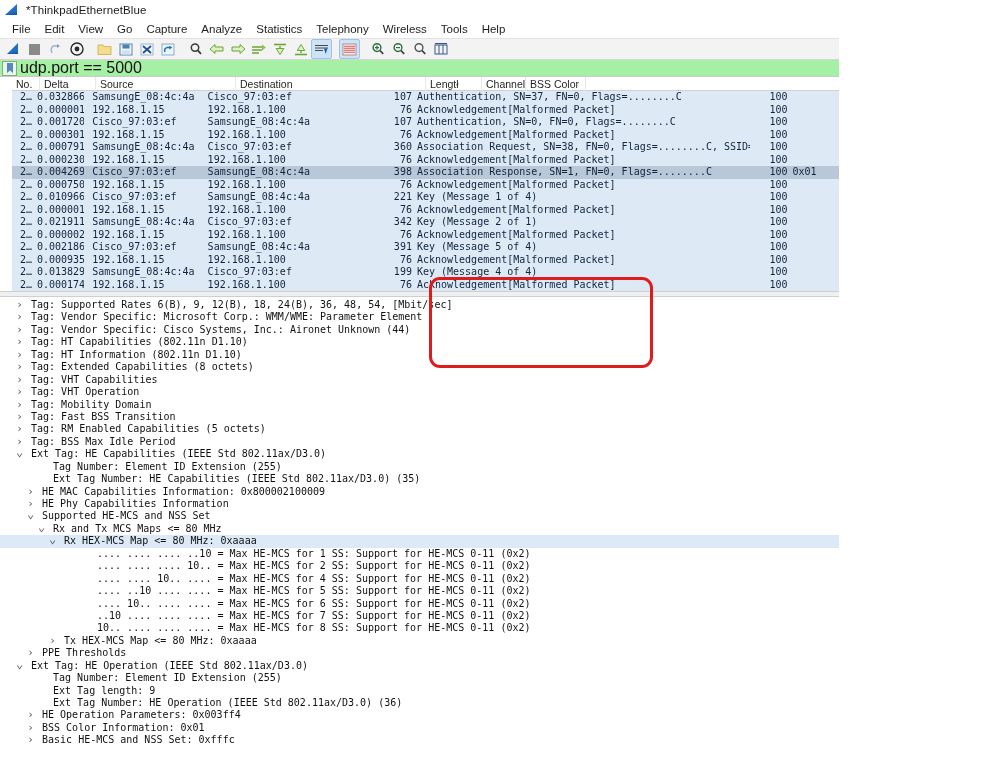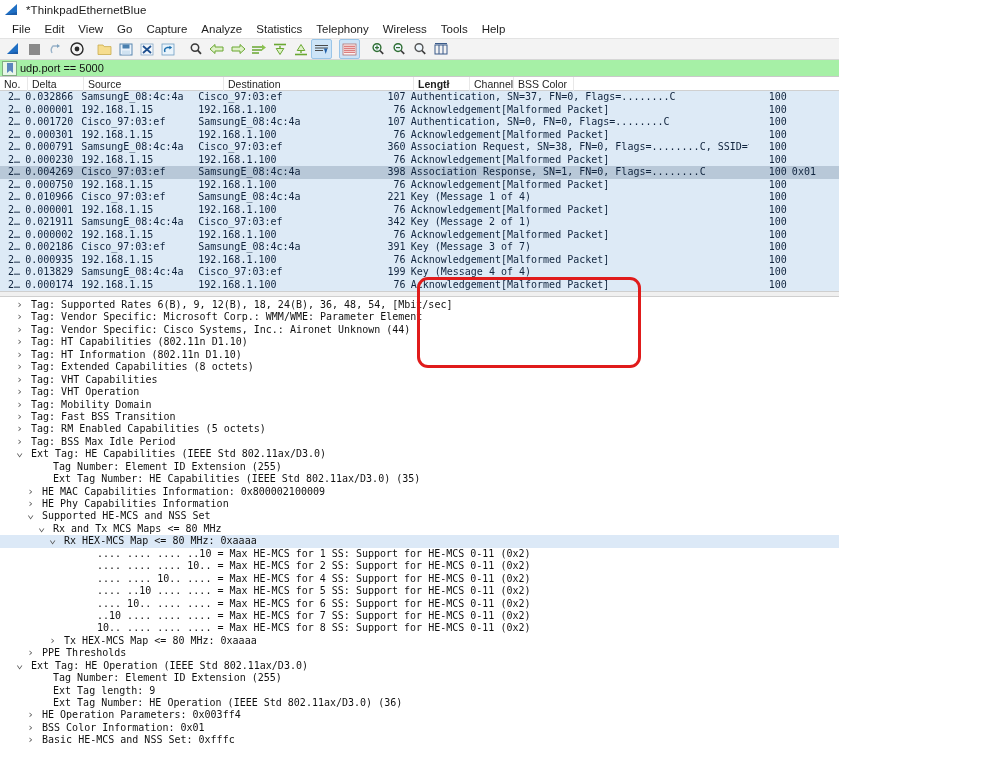--- a/index.html
+++ b/index.html
@@ -48,27 +48,27 @@
     height: 17px; display:flex; align-items:center;
     background: #a6f0a6; border-bottom: 1px solid #c9c9c9;
     padding: 0; position: relative;
   }
   .filter-bookmark {
     width: 15px; height: 15px; margin-left: 2px; margin-right: 3px;
     display:flex; align-items:center; justify-content:center;
     background: #e8f6e8; border: 1px solid #7fae7f;
   }
   .filter-text {
-    font-size: 11px; color: #111; font-family: "Liberation Sans", sans-serif;
+    font-size: 16px; color: #111; font-family: "Liberation Sans", sans-serif;
     background: transparent; border: none; outline: none; flex: 1; padding: 0;
     height: 15px; line-height: 15px;
   }
 
   
-  .packet-list { background: #f9a8d4; position: relative; }
+  .packet-list { background: #f9a8d4; position: relative; margin-left: 12px; }
   .plist-head {
     display: flex; height: 14px; align-items: center;
     background: #ffffff; border-bottom: 1px solid #d0d0d0;
     font-size: 10.5px; color: #1f1f1f;
   }
   .plist-head .col { padding-left: 4px; overflow: hidden; white-space: nowrap;
       border-right: 1px solid #e8e8e8; height:14px; line-height:14px; }
   .prow {
     display: flex; height: 12.5px; font-family: "DejaVu Sans Mono", monospace;
     font-size: 10px; color: #10243e; background: #ddeaf6; align-items:center;
@@ -81,21 +81,21 @@
   .c-dst   { width: 190px; padding-left: 4px; }
   .c-len   { width: 56px;  text-align: right; }
   .c-info  { width: 400px; padding-left: 5px; }
   .c-chan  { width: 44px;  text-align: right; }
   .c-bss   { width: 60px;  padding-left: 5px; }
 
   .h-no    { width: 28px; }
   .h-delta { width: 56px; }
   .h-src   { width: 140px; }
   .h-dst   { width: 190px; }
-  .h-len   { width: 56px; font-weight: bold; }
+  .h-len   { width: 56px; }
   .h-info  { width: 400px; }
   .h-chan  { width: 44px; }
   .h-bss   { width: 60px; }
 
   
   .annot-rect {
     position: absolute; border: 3.5px solid #e01b1b; border-radius: 11px;
     pointer-events: none;
   }
 
@@ -410,21 +410,21 @@
           <div class="cell c-info">Acknowledgement[Malformed Packet]</div>
           <div class="cell c-chan">100</div>
           <div class="cell c-bss"></div>
         </div>
         <div class="prow">
           <div class="cell c-no">2…</div>
           <div class="cell c-delta">0.002186</div>
           <div class="cell c-src">Cisco_97:03:ef</div>
           <div class="cell c-dst">SamsungE_08:4c:4a</div>
           <div class="cell c-len">391</div>
-          <div class="cell c-info">Key (Message 3 of 7)</div>
+          <div class="cell c-info">Key (Message 5 of 4)</div>
           <div class="cell c-chan">100</div>
           <div class="cell c-bss"></div>
         </div>
         <div class="prow">
           <div class="cell c-no">2…</div>
           <div class="cell c-delta">0.000935</div>
           <div class="cell c-src">192.168.1.15</div>
           <div class="cell c-dst">192.168.1.100</div>
           <div class="cell c-len">76</div>
           <div class="cell c-info">Acknowledgement[Malformed Packet]</div>

